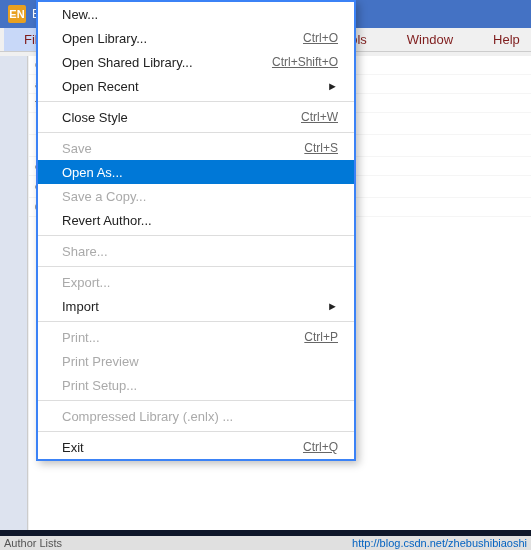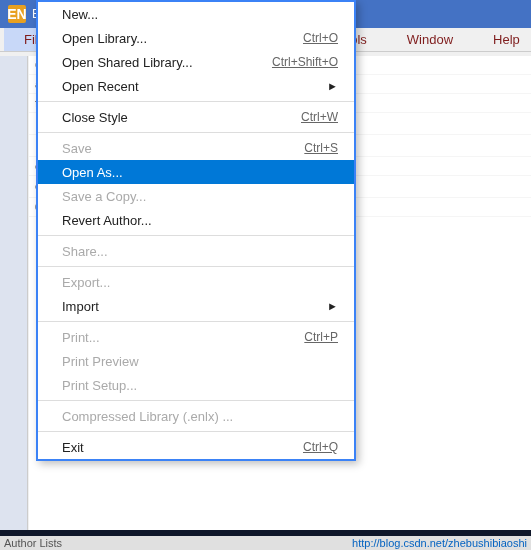--- a/index.html
+++ b/index.html
@@ -24,21 +24,21 @@
       gap: 6px;
     }
     .title-bar-icon {
       width: 18px;
       height: 18px;
       background: #e8a020;
       border-radius: 2px;
       display: flex;
       align-items: center;
       justify-content: center;
-      font-size: 14px;
+      font-size: 11px;
       font-weight: bold;
       color: white;
       flex-shrink: 0;
     }
     .title-bar-text {
       font-size: 12px;
       color: white;
     }
 
     

